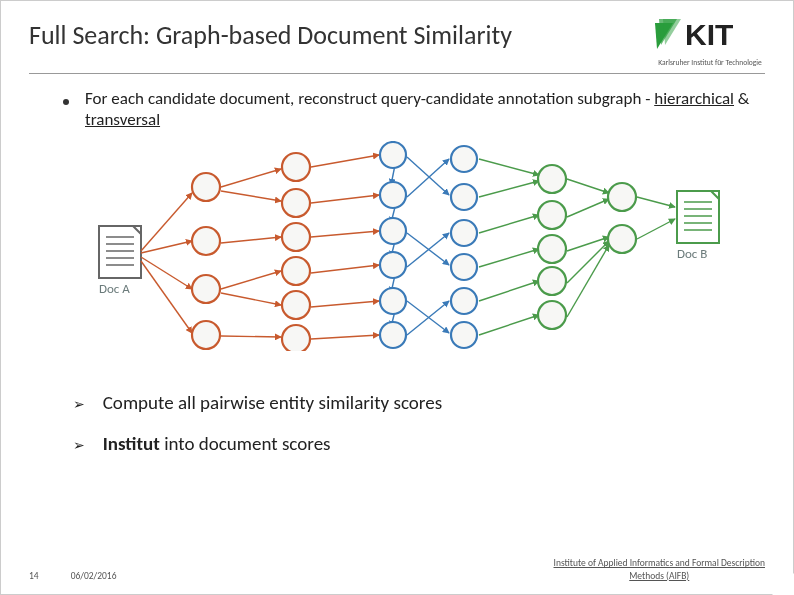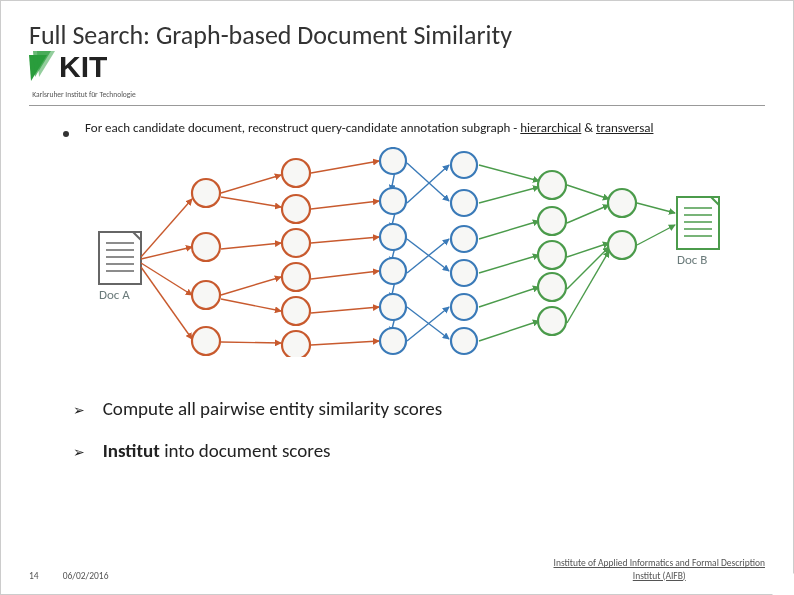--- a/index.html
+++ b/index.html
@@ -15,21 +15,20 @@
     width: 794px;
     height: 595px;
     border: 1px solid #ccc;
     position: relative;
     padding: 18px 28px 10px 28px;
   }
   .header-row {
     display: flex;
     justify-content: space-between;
     align-items: flex-start;
-    flex-direction: column;
   }
   .title {
     font-size: 26px;
     color: #333;
     font-weight: 400;
   }
   .kit-logo { text-align: center; }
   .kit-logo svg { display: block; }
   .kit-sub {
     font-size: 7.5px;
@@ -39,21 +38,21 @@
   .divider {
     margin: 6px 0 14px 0;
     border: none;
     border-top: 1px solid #999;
   }
   .content { padding: 0 10px 0 34px; }
   .bullet-row {
     display: flex;
     align-items: flex-start;
     margin-bottom: 8px;
-    font-size: 13px;
+    font-size: 17px;
     line-height: 1.25;
     color: #222;
   }
   .bullet-dot {
     width: 6px; height: 6px;
     background: #333;
     border-radius: 50%;
     margin: 11px 16px 0 0;
     flex-shrink: 0;
   }
@@ -79,21 +78,21 @@
     position: absolute;
     bottom: 12px;
     left: 28px;
     right: 28px;
     display: flex;
     justify-content: space-between;
     align-items: flex-end;
     font-size: 9.5px;
     color: #555;
   }
-  .footer-left { display: flex; gap: 24px; }
+  .footer-left { display: flex; gap: 32px; }
   .footer-right { text-align: center; line-height: 1.3; text-decoration: underline; }
   .corner-cut {
     position:absolute;
     bottom:-1px; right:-1px;
     width:0; height:0;
     border-left: 22px solid transparent;
     border-bottom: 22px solid #fff;
   }
 </style>
 </head>
@@ -263,18 +262,18 @@
 
   </div>
 
   <div class="footer">
     <div class="footer-left">
       <span>14</span>
       <span>06/02/2016</span>
     </div>
     <div class="footer-right">
       <span>Institute of Applied Informatics and Formal Description</span><br>
-      <span>Institut (AIFB)</span>
+      <span>Methods (AIFB)</span>
     </div>
   </div>
 
   <div class="corner-cut"></div>
 </div>
 
 </body></html>

